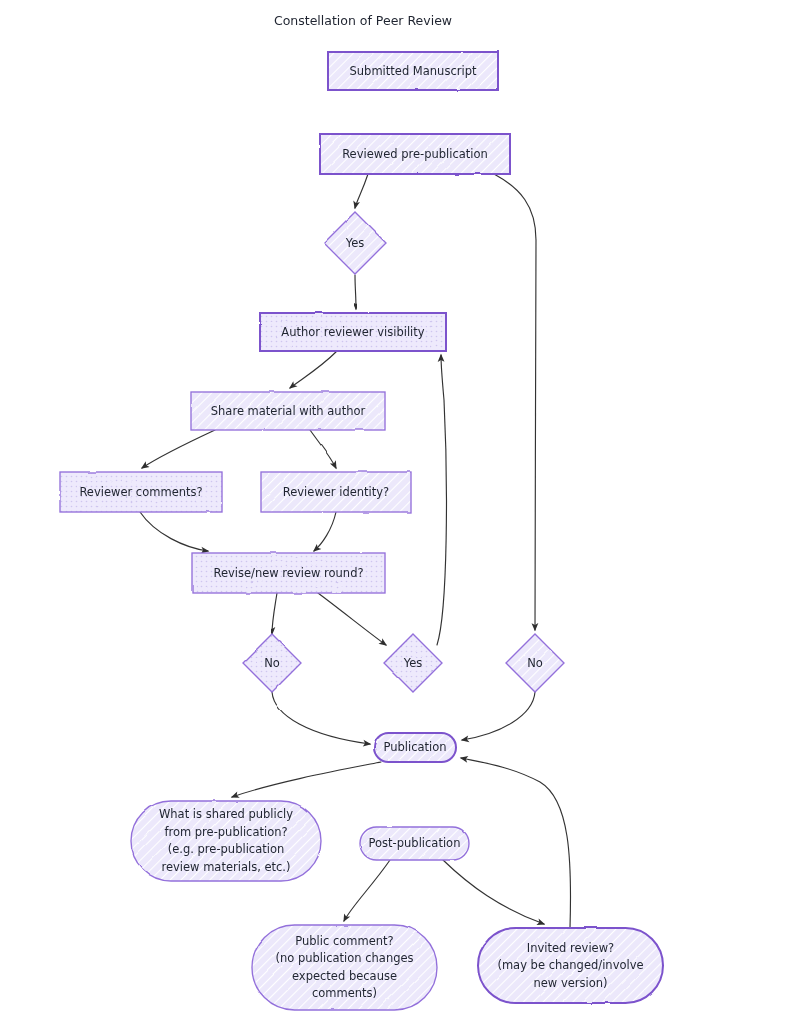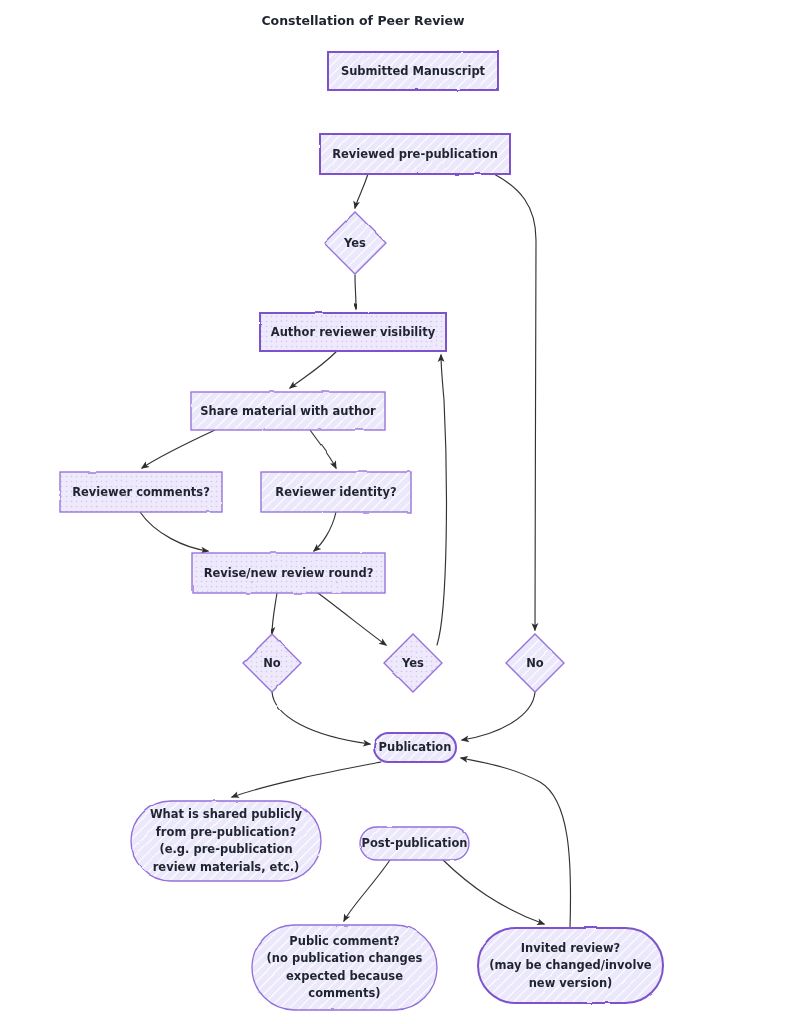--- a/index.html
+++ b/index.html
@@ -1,17 +1,17 @@
 <!DOCTYPE html>
 <html><head>
 <meta charset="utf-8">
 <style>
   html,body{margin:0;padding:0;background:#ffffff;}
   body{width:787px;height:1024px;font-family:"DejaVu Sans","Liberation Sans",sans-serif;overflow:hidden;}
-  #stage{position:relative;width:787px;height:1024px;background:#fff;font-weight:bold;}
+  #stage{position:relative;width:787px;height:1024px;background:#fff;}
   svg#flow{position:absolute;left:0;top:0;width:787px;height:1024px;}
   .node-label{font-family:"DejaVu Sans","Liberation Sans",sans-serif;font-size:11.5px;fill:#1f2430;}
   .title{font-family:"DejaVu Sans","Liberation Sans",sans-serif;font-size:12.5px;fill:#1f2430;}
   text{dominant-baseline:middle;text-anchor:middle;}
 </style>
 </head>
 <body>
 
 <div id="stage">
   <svg id="flow" viewBox="0 0 787 1024">

